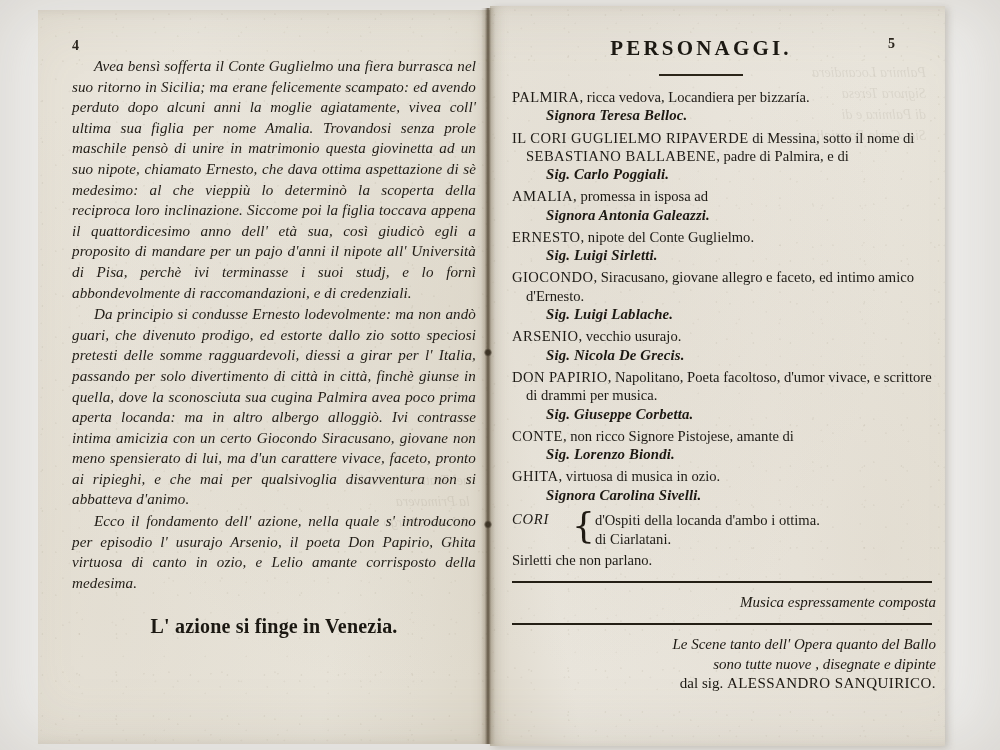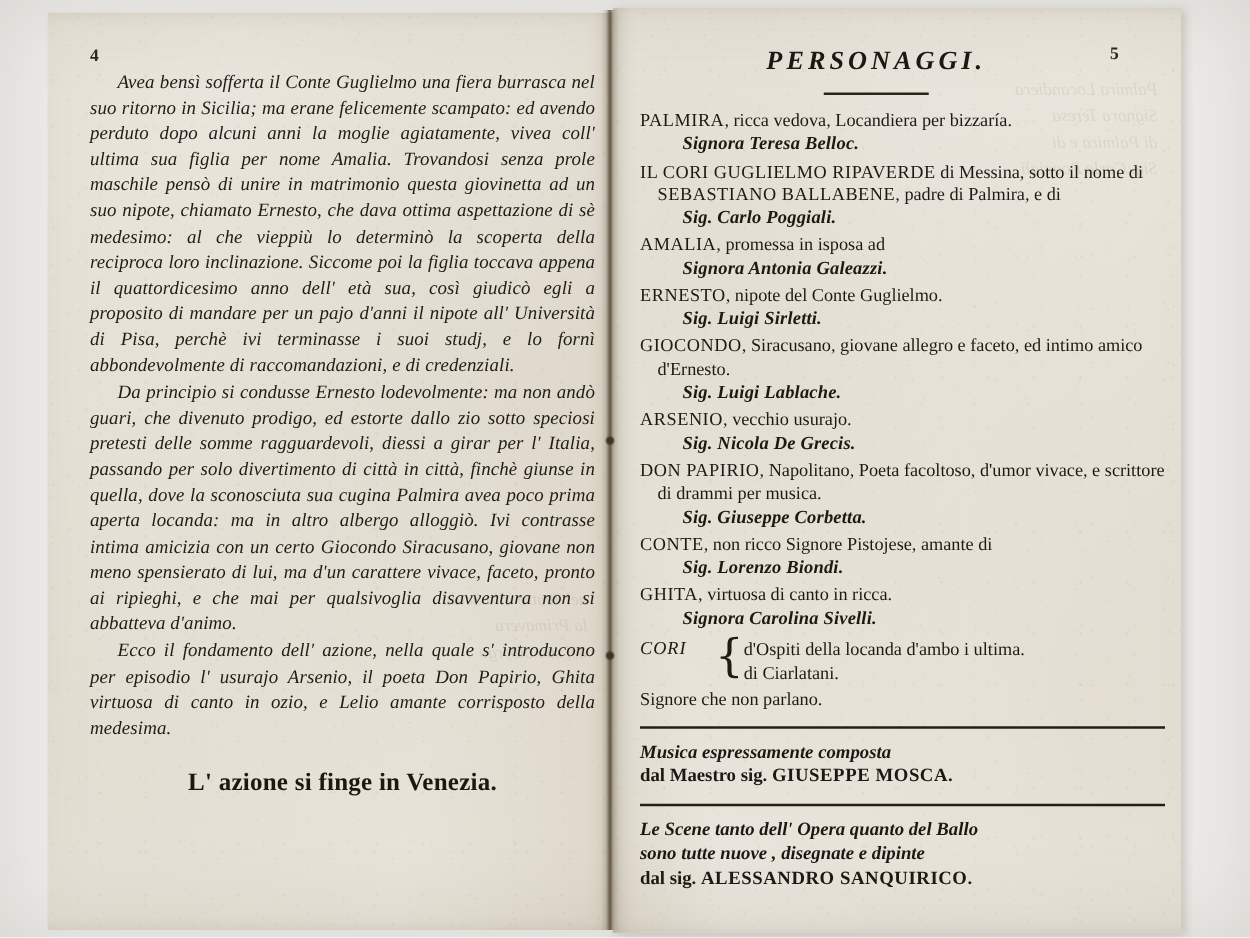--- a/index.html
+++ b/index.html
@@ -114,21 +114,20 @@
     font-style: normal;
     font-weight: bold;
     font-size: 20px;
     letter-spacing: .2px;
     color: #1b1812;
   }
 
   
   .heading {
     text-align: center;
-    font-style: italic;
     font-weight: bold;
     font-size: 21px;
     letter-spacing: 3.2px;
     color: #1b1812;
     margin: 0 0 13px 0;
     padding-right: 46px;
   }
   .rule-short {
     width: 84px;
     height: 2px;
@@ -199,21 +198,21 @@
     color: #1d1a15;
   }
   .masks {
     font-size: 14.6px;
     line-height: 18.6px;
     margin-top: 3px;
     color: #1d1a15;
   }
 
   
-  .colophon { text-align: left; font-weight: bold; }
+  .colophon { text-align: right; }
   .colophon .l-it {
     font-style: italic;
     font-size: 15px;
     line-height: 19.4px;
     color: #1c1812;
   }
   .colophon .l-rm {
     font-style: normal;
     font-size: 15px;
     line-height: 19.4px;
@@ -309,41 +308,40 @@
         </div>
         <div class="cast-entry">
           <div class="role"><span class="sc">DON PAPIRIO</span><span>, Napolitano, Poeta facoltoso, d'umor vivace, e scrittore di drammi per musica.</span></div>
           <div class="performer">Sig. Giuseppe Corbetta.</div>
         </div>
         <div class="cast-entry">
           <div class="role"><span class="sc">CONTE</span><span>, non ricco Signore Pistojese, amante di</span></div>
           <div class="performer">Sig. Lorenzo Biondi.</div>
         </div>
         <div class="cast-entry">
-          <div class="role"><span class="sc">GHITA</span><span>, virtuosa di canto in ricca.</span></div>
+          <div class="role"><span class="sc">GHITA</span><span>, virtuosa di musica in ozio.</span></div>
           <div class="performer">Signora Carolina Sivelli.</div>
         </div>
       </div>
 
     <div class="chorus">
       <div class="chorus-label">CORI</div>
       <div class="brace">{</div>
       <div class="chorus-lines">
-        <div>d'Ospiti della locanda d'ambo i ultima.</div>
+        <div>d'Ospiti della locanda d'ambo i ottima.</div>
         <div>di Ciarlatani.</div>
       </div>
     </div>
 
-    <div class="masks">Signore che non parlano.</div>
+    <div class="masks">Sirletti che non parlano.</div>
 
     <div class="rule-wide"></div>
 
     <div class="colophon">
       <div class="l-it">Musica espressamente composta</div>
-      <div class="l-rm"><span>dal Maestro sig. </span><span class="sc">GIUSEPPE MOSCA.</span></div>
     </div>
 
     <div class="rule-wide"></div>
 
     <div class="colophon">
       <div class="l-it">Le Scene tanto dell' Opera quanto del Ballo</div>
       <div class="l-it">sono tutte nuove , disegnate e dipinte</div>
       <div class="l-rm"><span>dal sig. </span><span class="sc">ALESSANDRO SANQUIRICO.</span></div>
     </div>
   </div>

